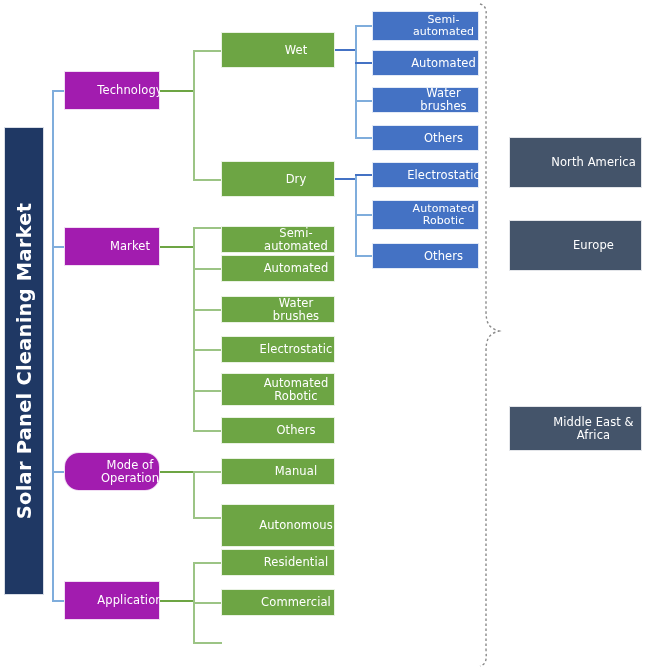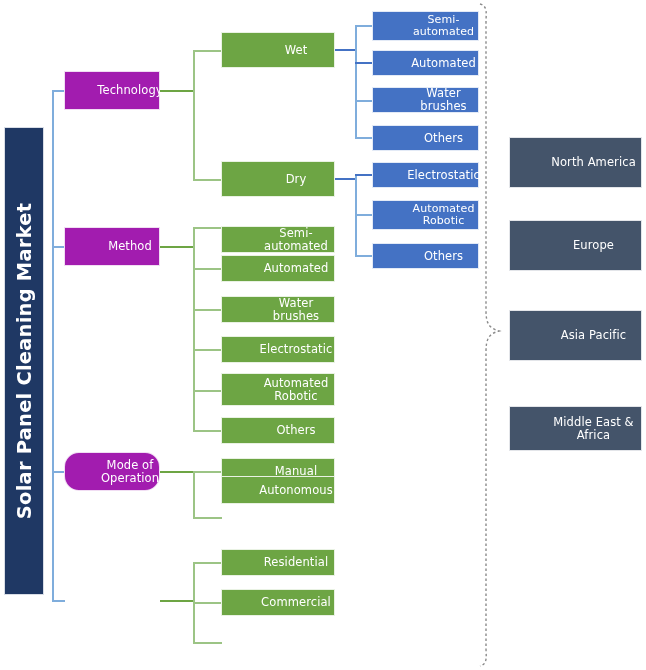--- a/index.html
+++ b/index.html
@@ -79,28 +79,31 @@
   <div class="ln h c-blue-l" style="left:52px;top:90px;width:13px;"></div>
   <div class="ln h c-blue-l" style="left:52px;top:246px;width:13px;"></div>
   <div class="ln h c-blue-l" style="left:52px;top:471px;width:13px;"></div>
   <div class="ln h c-blue-l" style="left:52px;top:600px;width:13px;"></div>
 
   <div class="node lv1" style="left:64px;top:71px;width:96px;height:39px;">
     <span>Technology</span>
   </div>
 
   <div class="node lv1" style="left:64px;top:227px;width:96px;height:39px;">
-    <span>Method</span>
+    <span>Market</span>
   </div>
 
   <div class="node lv1" style="left:64px;top:452px;width:96px;height:39px;white-space:pre-line;border-radius:15px;">
     <span style="white-space:pre-line;">Mode of
 Operation</span>
   </div>
 
+  <div class="node lv1" style="left:64px;top:581px;width:96px;height:39px;">
+    <span>Application</span>
+  </div>
 
   <div class="ln h c-green-d" style="left:160px;top:90px;width:35px;"></div>
   <div class="ln v c-green" style="left:193px;top:50px;height:131px;"></div>
   <div class="ln h c-green" style="left:193px;top:50px;width:29px;"></div>
   <div class="ln h c-green" style="left:193px;top:179px;width:29px;"></div>
 
   <div class="node lv2" style="left:221px;top:32px;width:114px;height:36px;">
     <span>Wet</span>
   </div>
 
@@ -176,21 +179,21 @@
   </div>
 
   <div class="ln h c-green-d" style="left:160px;top:471px;width:35px;"></div>
   <div class="ln v c-green" style="left:193px;top:471px;height:47px;"></div>
   <div class="ln h c-green" style="left:193px;top:471px;width:29px;"></div>
   <div class="ln h c-green" style="left:193px;top:517px;width:29px;"></div>
 
   <div class="node lv2" style="left:221px;top:458px;width:114px;height:27px;">
     <span>Manual</span>
   </div>
-  <div class="node lv2" style="left:221px;top:476px;width:114px;height:28px;">
+  <div class="node lv2" style="left:221px;top:504px;width:114px;height:43px;">
     <span>Autonomous</span>
   </div>
 
   <div class="ln h c-green-d" style="left:160px;top:600px;width:35px;"></div>
   <div class="ln v c-green" style="left:193px;top:562px;height:81px;"></div>
   <div class="ln h c-green" style="left:193px;top:562px;width:29px;"></div>
   <div class="ln h c-green" style="left:193px;top:602px;width:29px;"></div>
   <div class="ln h c-green" style="left:193px;top:642px;width:29px;"></div>
 
   <div class="node lv2" style="left:221px;top:549px;width:114px;height:27px;">
@@ -209,20 +212,17 @@
              L 31 648
              C 31 656, 33 664, 25 666" fill="none" stroke="#8a8a8a" stroke-width="1.4" stroke-dasharray="2.5 2.5" stroke-linecap="butt"></path>
   </svg>
 
   <div class="node region" style="left:509px;top:137px;width:133px;height:51px;">
     <span>North America</span>
   </div>
   <div class="node region" style="left:509px;top:220px;width:133px;height:51px;">
     <span>Europe</span>
   </div>
-  <div class="node region" style="left:509px;top:310px;width:133px;height:51px;">
-    <span>Asia Pacific</span>
-  </div>
   <div class="node region" style="left:509px;top:406px;width:133px;height:45px;">
     <span>Middle East &amp; Africa</span>
   </div>
 
 </div>
 
 </body></html>

